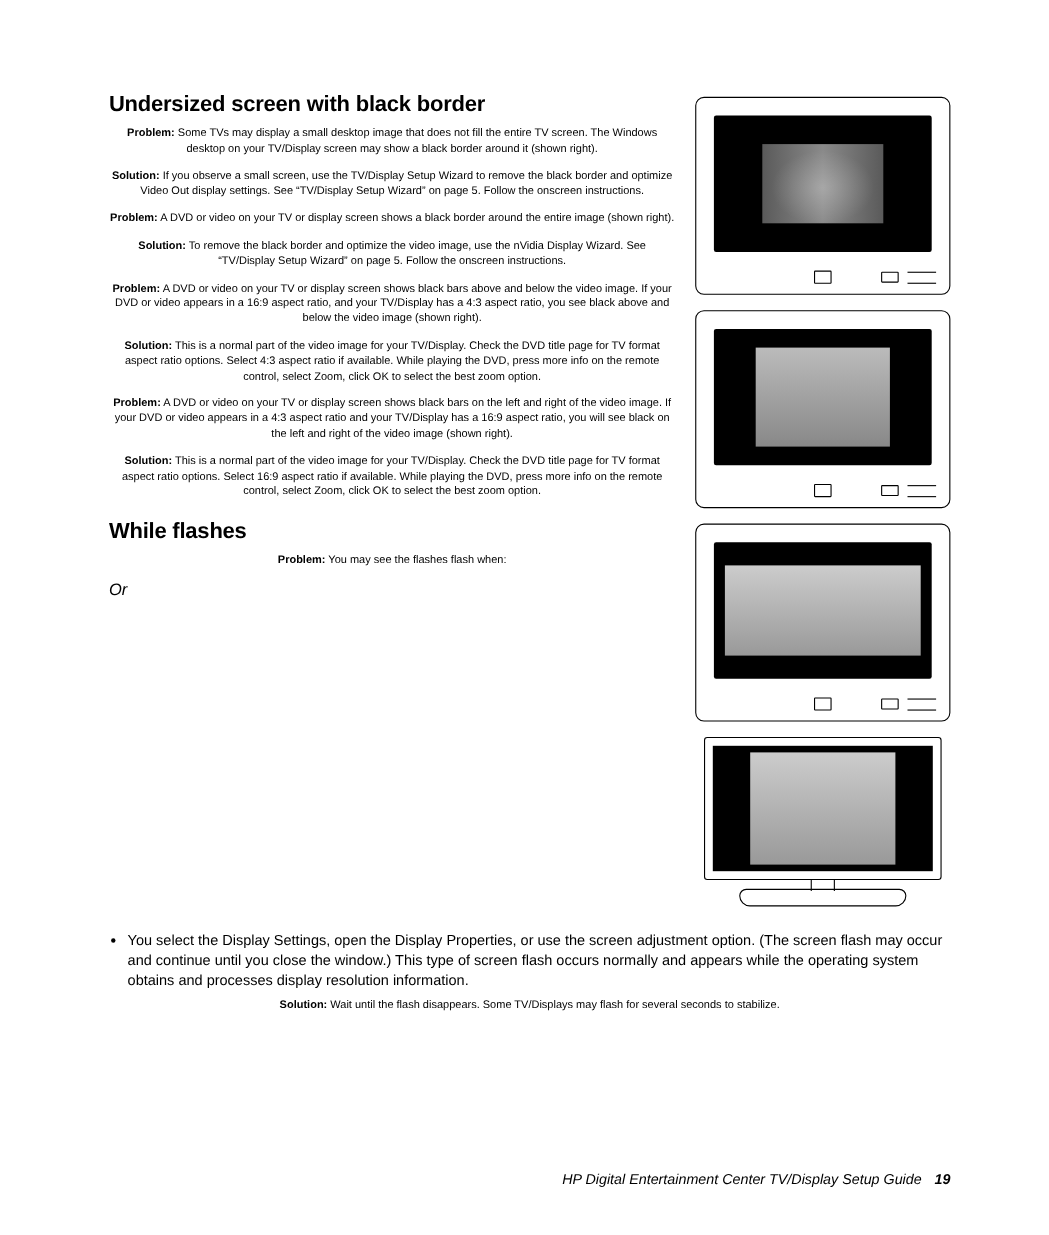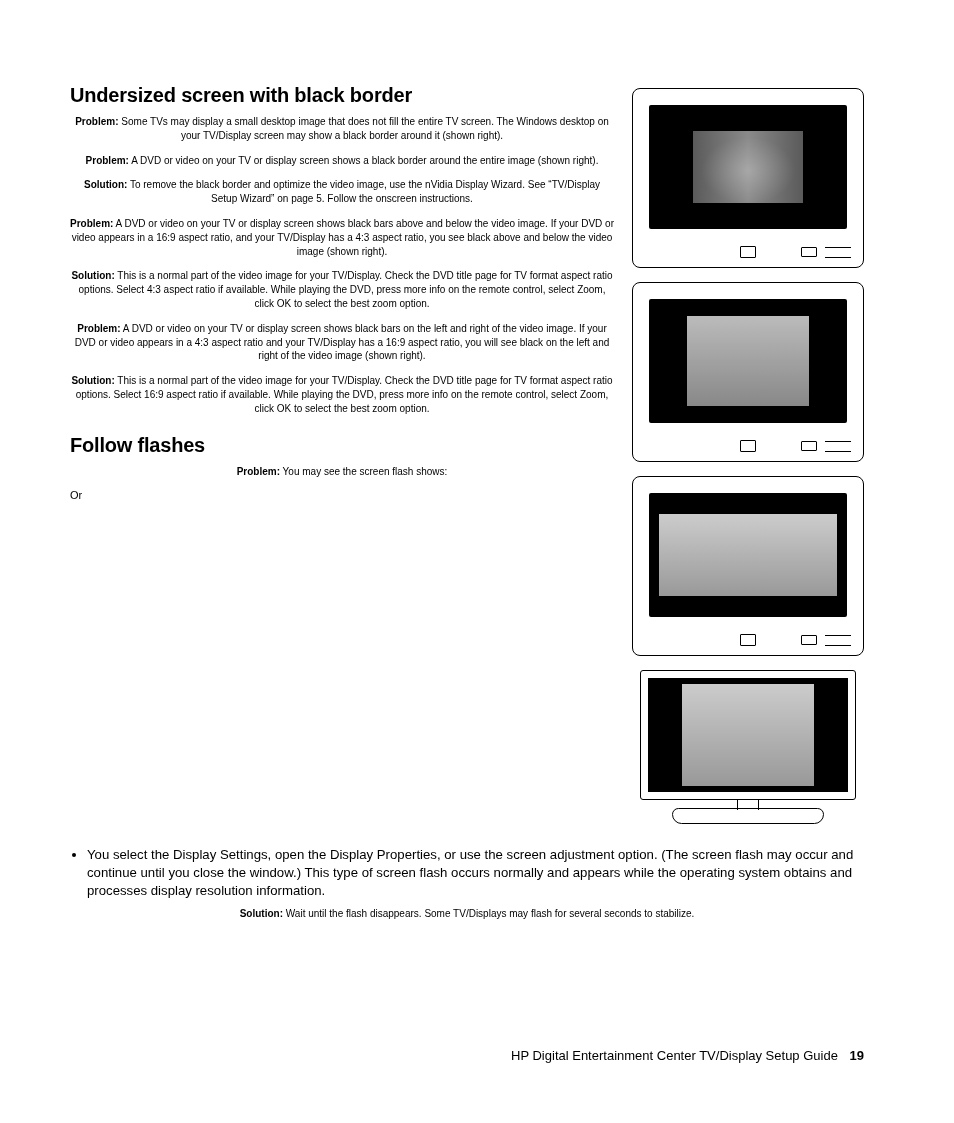--- a/index.html
+++ b/index.html
@@ -10,21 +10,21 @@
   width: 954px;
   height: 1123px;
   font-family: "Futura", "Trebuchet MS", Arial, sans-serif;
   color: #000;
 }
 .page {
   position: relative;
   width: 954px;
   height: 1123px;
   box-sizing: border-box;
-  padding: 84px 90px 50px 70px;
+  padding: 84px 90px 50px 99px;
 }
 .columns {
   display: flex;
   align-items: flex-start;
   gap: 18px;
 }
 .textcol {
   flex: 1;
 }
 .imgcol {
@@ -59,21 +59,22 @@
   margin: 0 0 6px 0;
   padding: 0 0 0 17px;
   list-style: disc;
 }
 ul.bullets li {
   font-size: 13.2px;
   line-height: 1.38;
   margin: 0 0 4px 0;
 }
 p.or {
-  font-size: 11px;
+  font-size: 15px;
+  font-style: italic;
   margin: 0 0 4px 0;
 }
 ul.bullets.wide li {
   font-size: 13.2px;
 }
 
 .monitor {
   border: 1.6px solid #000;
   border-radius: 8px;
   height: 180px;
@@ -164,42 +165,46 @@
 }
 .lcd .dots{
   position:absolute;right:20px;top:116px;font-size:7px;letter-spacing:2px;color:#000;
 }
 
 .fullwidth {
   margin-top: 12px;
 }
 .footer {
   position: absolute;
-  bottom: 60px;
+  bottom: 44px;
   right: 90px;
   font-size: 13px;
+  font-style: italic;
 }
 .footer .pg {
   font-weight: 700;
   margin-left: 8px;
 }
 </style>
 </head>
 <body>
 
 <div class="page">
 
   <div class="columns">
     <div class="textcol">
 
       <h2 class="section">Undersized screen with black border</h2>
 
       <p class="para">
         <span class="lead">Problem:</span><span> Some TVs may display a small desktop image that does not fill the entire TV screen. The Windows desktop on your TV/Display screen may show a black border around it (shown right).</span>
       </p>
+      <p class="para">
+        <span class="lead">Solution:</span><span> If you observe a small screen, use the TV/Display Setup Wizard to remove the black border and optimize Video Out display settings. See “TV/Display Setup Wizard” on page 5. Follow the onscreen instructions.</span>
+      </p>
 
       <p class="para">
         <span class="lead">Problem:</span><span> A DVD or video on your TV or display screen shows a black border around the entire image (shown right).</span>
       </p>
       <p class="para">
         <span class="lead">Solution:</span><span> To remove the black border and optimize the video image, use the nVidia Display Wizard. See “TV/Display Setup Wizard” on page 5. Follow the onscreen instructions.</span>
       </p>
 
       <p class="para">
         <span class="lead">Problem:</span><span> A DVD or video on your TV or display screen shows black bars above and below the video image. If your DVD or video appears in a 16:9 aspect ratio, and your TV/Display has a 4:3 aspect ratio, you see black above and below the video image (shown right).</span>
@@ -208,24 +213,24 @@
         <span class="lead">Solution:</span><span> This is a normal part of the video image for your TV/Display. Check the DVD title page for TV format aspect ratio options. Select 4:3 aspect ratio if available. While playing the DVD, press more info on the remote control, select </span><span class="bold">Zoom</span><span>, click </span><span class="bold">OK</span><span> to select the best zoom option.</span>
       </p>
 
       <p class="para">
         <span class="lead">Problem:</span><span> A DVD or video on your TV or display screen shows black bars on the left and right of the video image. If your DVD or video appears in a 4:3 aspect ratio and your TV/Display has a 16:9 aspect ratio, you will see black on the left and right of the video image (shown right).</span>
       </p>
       <p class="para">
         <span class="lead">Solution:</span><span> This is a normal part of the video image for your TV/Display. Check the DVD title page for TV format aspect ratio options. Select 16:9 aspect ratio if available. While playing the DVD, press more info on the remote control, select </span><span class="bold">Zoom</span><span>, click </span><span class="bold">OK</span><span> to select the best zoom option.</span>
       </p>
 
-      <h2 class="section sec2">Follow flashes</h2>
-
-      <p class="para">
-        <span class="lead">Problem:</span><span> You may see the screen flash shows:</span>
+      <h2 class="section sec2">While flashes</h2>
+
+      <p class="para">
+        <span class="lead">Problem:</span><span> You may see the flashes flash when:</span>
       </p>
 
       <p class="or">Or</p>
     </div>
 
     <div class="imgcol">
       <div class="monitor m1">
         <div class="screen">
             <div class="inner-img"></div>
           </div>

